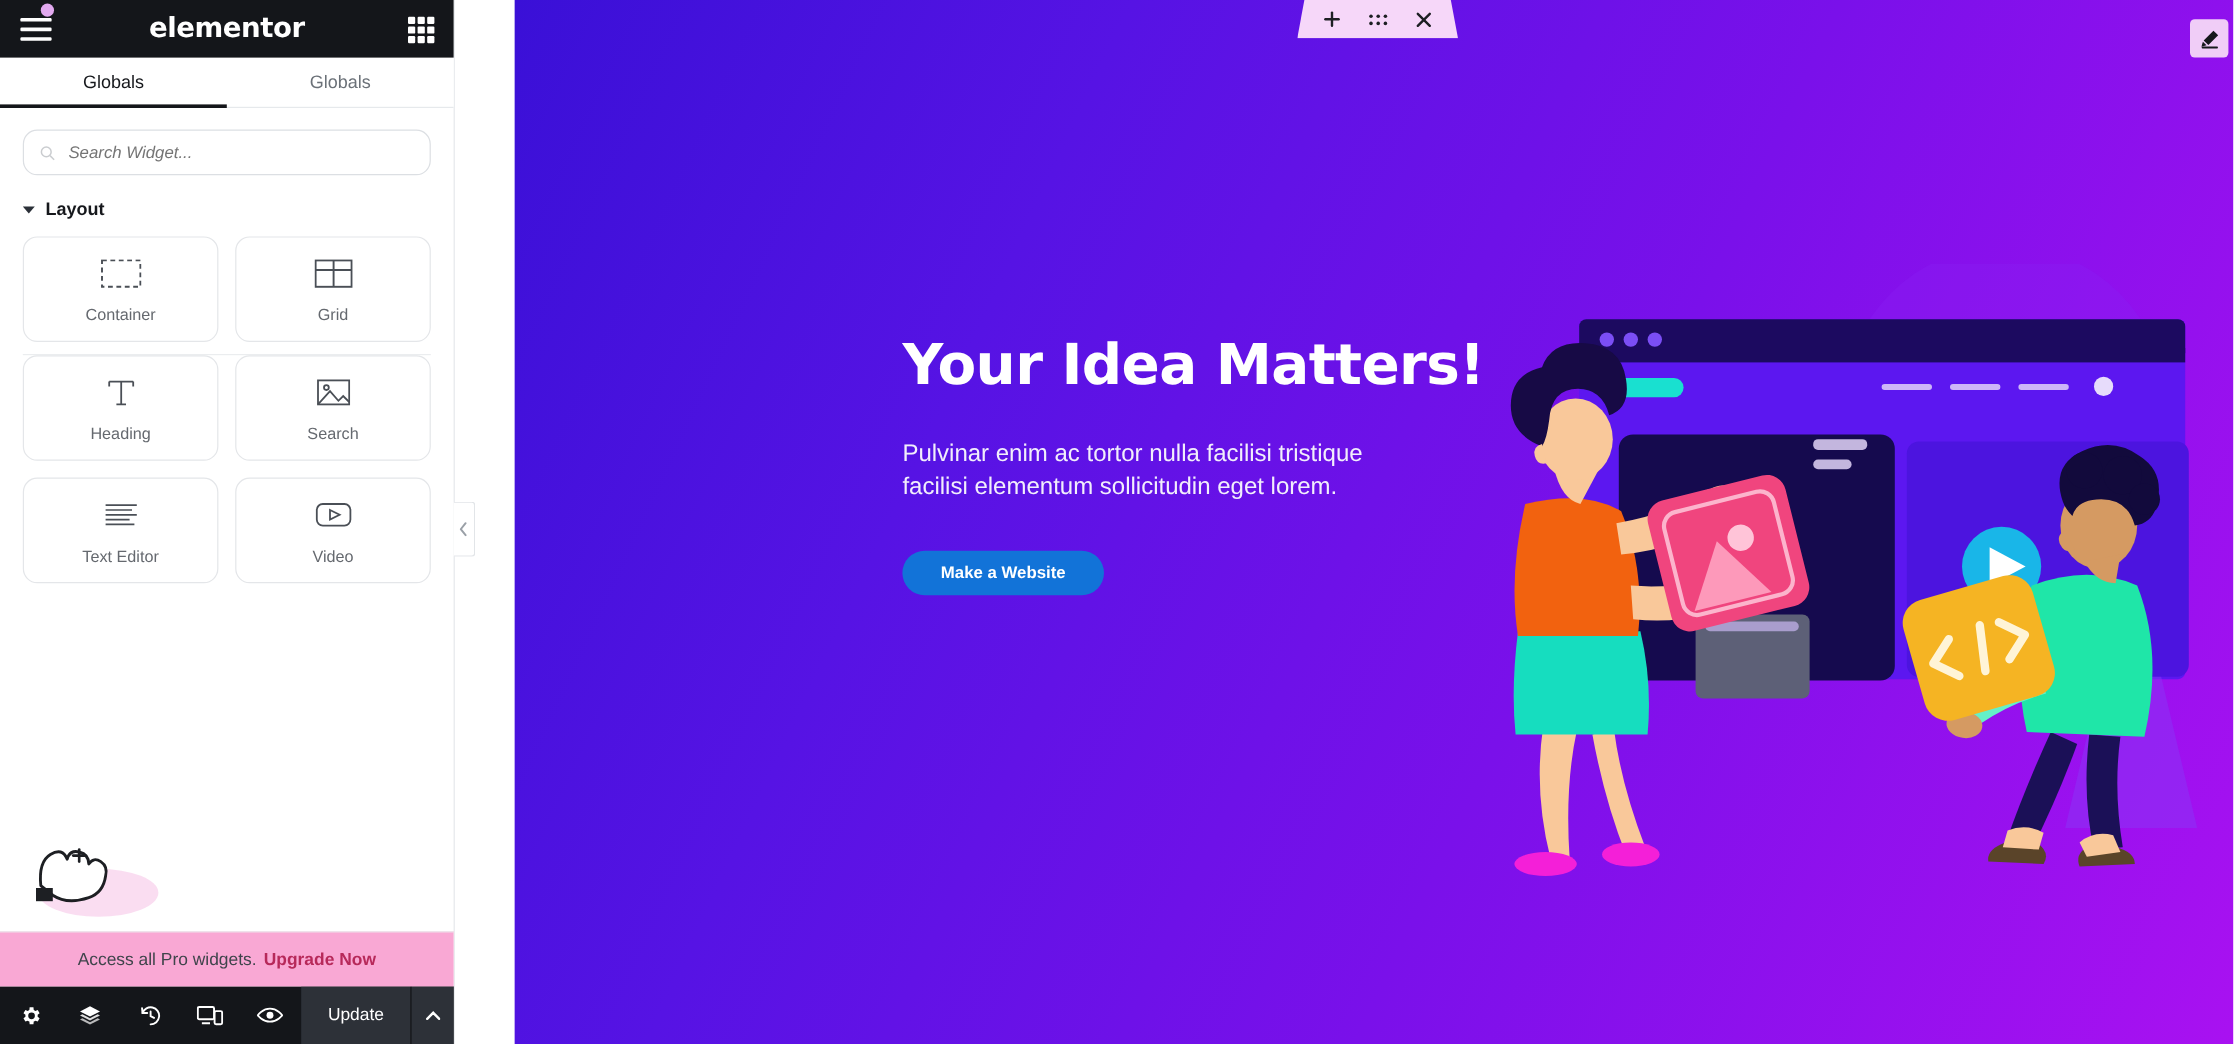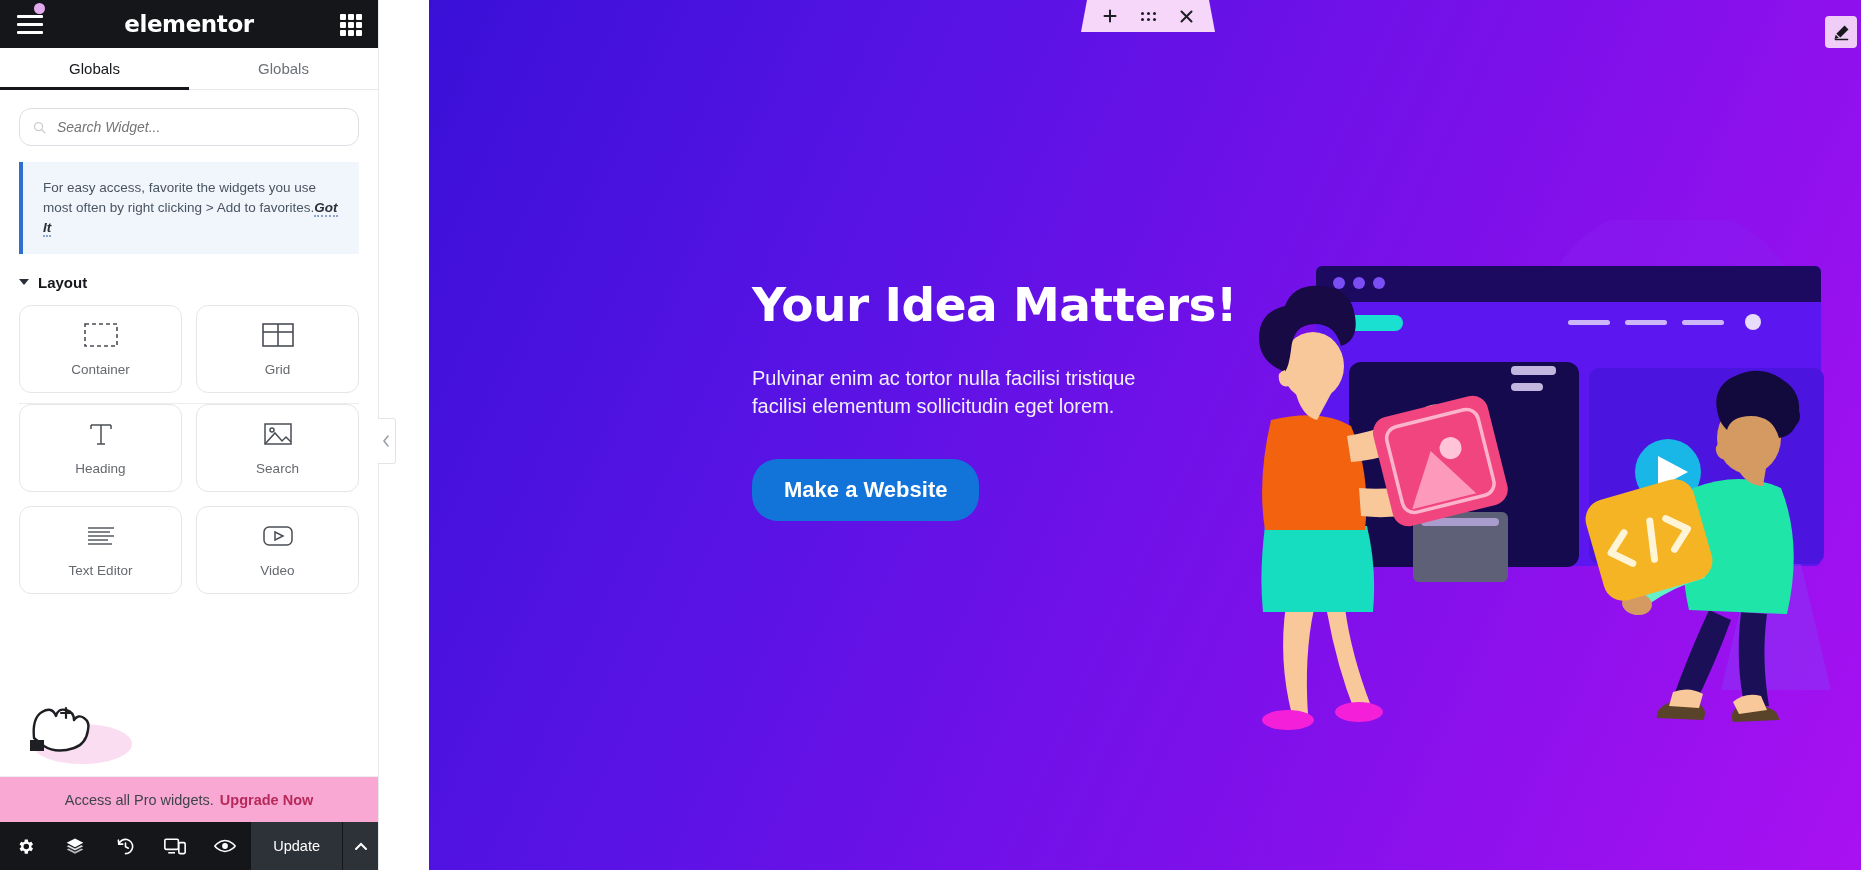--- a/index.html
+++ b/index.html
@@ -212,22 +212,22 @@
     color: #ffffff; font-size: 47px; font-weight: bold; line-height: 1.06;
     letter-spacing: -0.5px; font-family: "DejaVu Sans", sans-serif;
     margin-bottom: 34px;
   }
   .hero p {
     color: #f2eefc; font-size: 20px; line-height: 1.42; font-weight: 400;
     margin-bottom: 38px; max-width: 410px;
   }
   .cta {
     display: inline-flex; align-items: center; justify-content: center;
-    background: #1273d8; color: #ffffff; font-size: 22px; font-weight: bold;
-    height: 62px; padding: 0 32px; border-radius: 26px; border: none;
+    background: #1273d8; color: #ffffff; font-size: 14px; font-weight: bold;
+    height: 37px; padding: 0 32px; border-radius: 26px; border: none;
     cursor: pointer; font-family: "Liberation Sans", sans-serif;
   }
 
   
   .illus { position: absolute; right: 6px; bottom: 130px; width: 620px; height: 520px; z-index: 2; }
   .illus svg { width: 100%; height: 100%; display: block; }
 
   
   .cursor { position: absolute; left: 22px; top: 700px; z-index: 30; pointer-events: none; }
 </style>
@@ -267,25 +267,20 @@
     <div class="search-wrap">
       <div class="search-box">
         <svg class="search-ico" viewBox="0 0 24 24" fill="none" stroke="#8b9097" stroke-width="2">
           <circle cx="10.5" cy="10.5" r="6.5"></circle>
             <line x1="15.5" y1="15.5" x2="21" y2="21"></line>
         </svg>
         <input type="text" placeholder="Search Widget..." style="">
       </div>
     </div>
 
-    <div class="notice-wrap">
-      <div class="notice">
-        <span>For easy access, favorite the widgets you use most often by right clicking &gt; Add to favorites.</span><b>Got It</b>
-      </div>
-    </div>
 
     <div class="panel-body">
 
       <div class="section">
         <div class="section-head">
           <span class="caret"></span>
           <span class="section-title">Layout</span>
         </div>
         <div class="wgrid">
 

